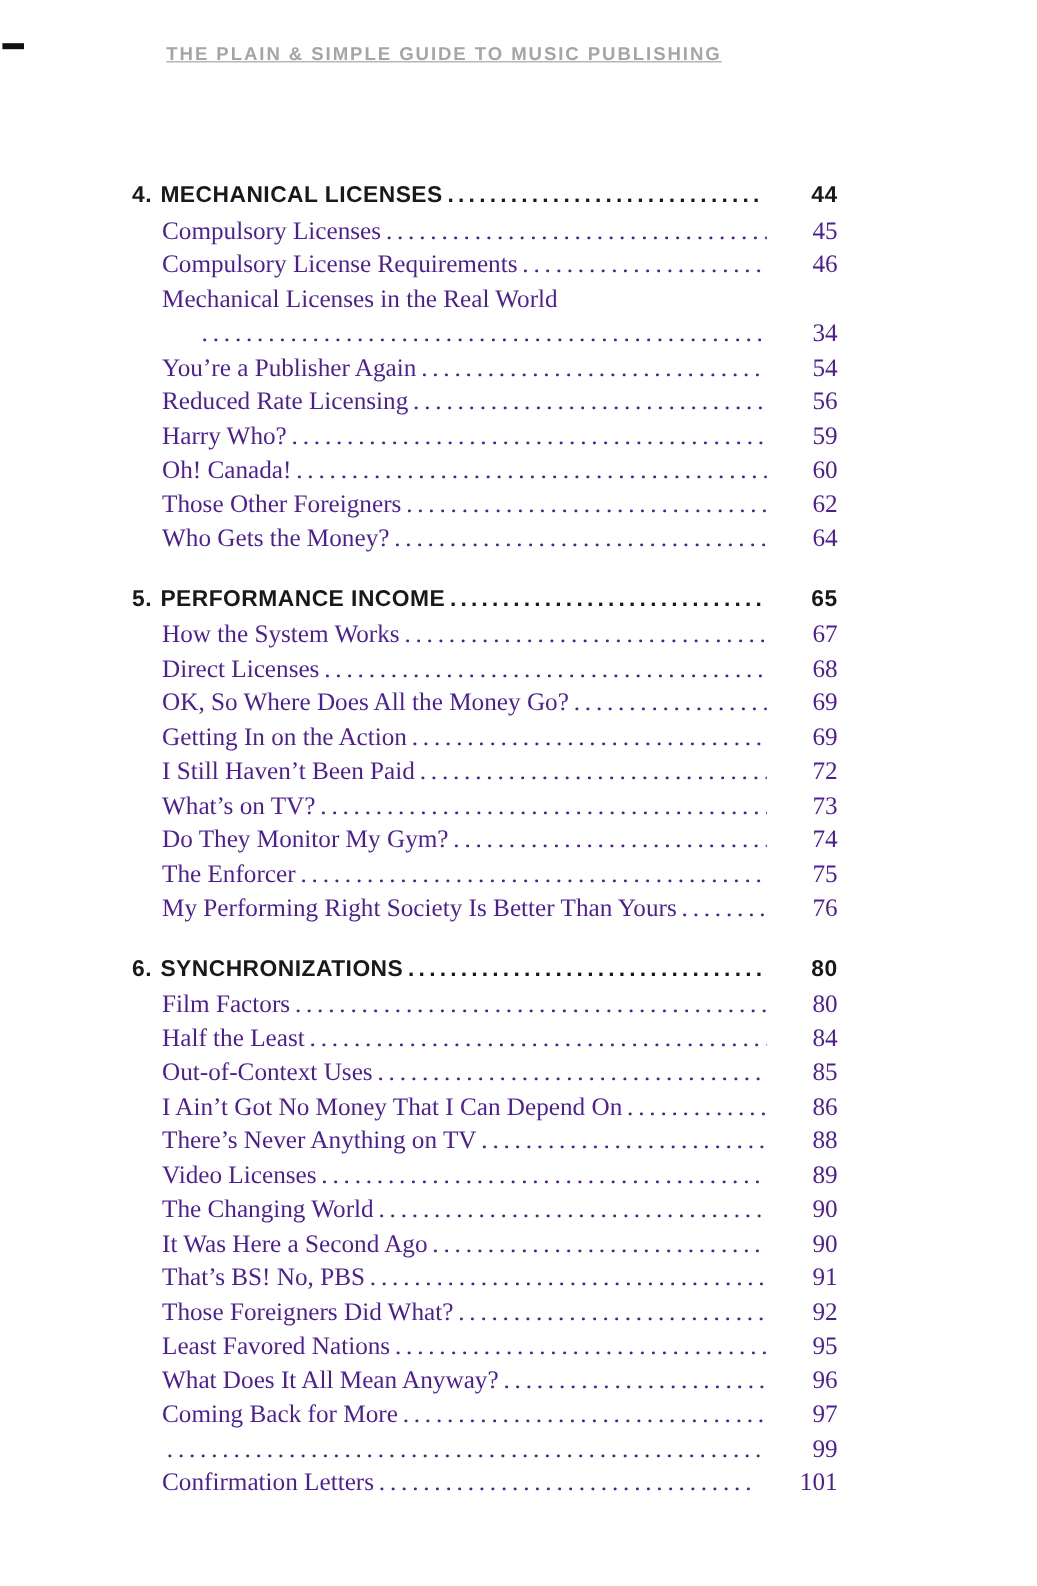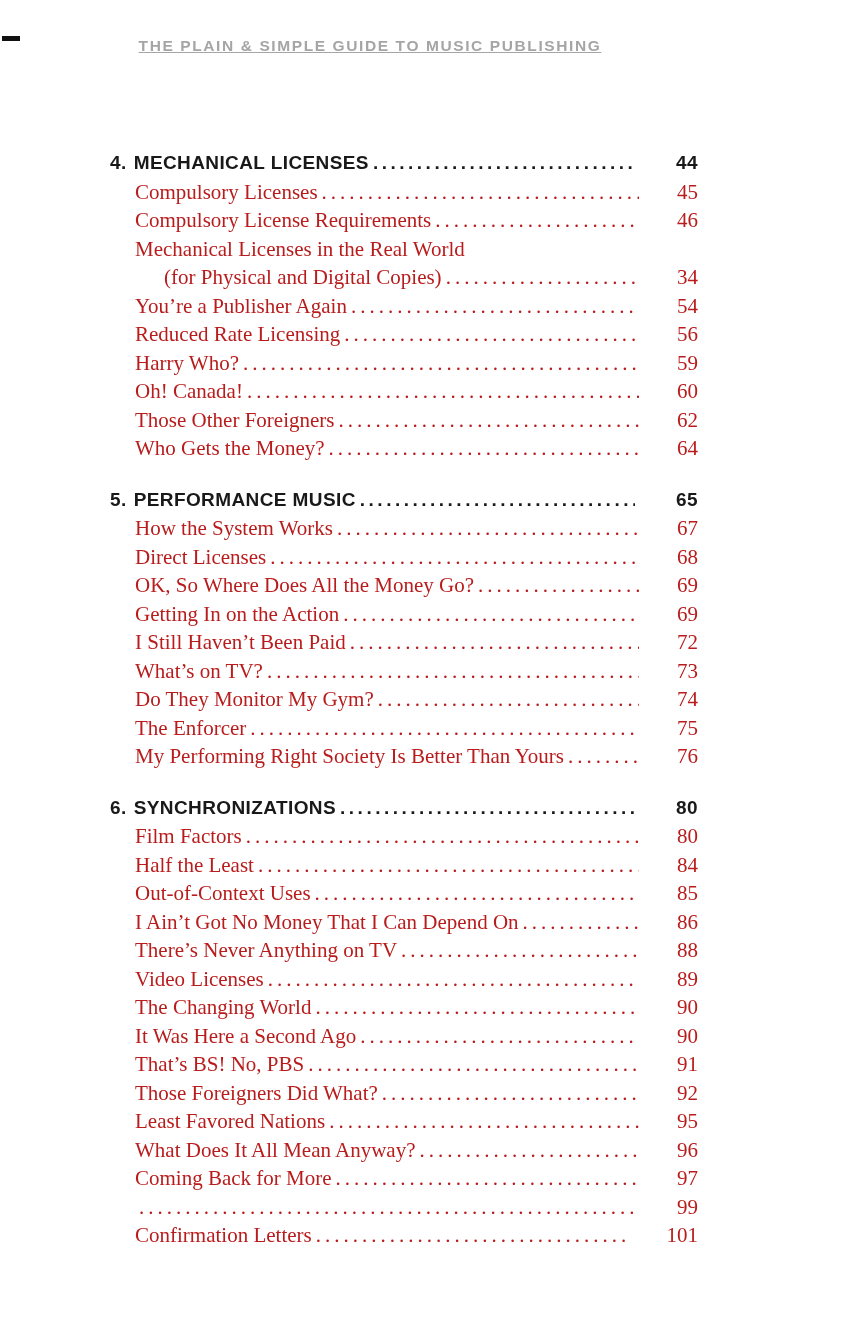--- a/index.html
+++ b/index.html
@@ -45,21 +45,21 @@
     font-family: "Liberation Sans", sans-serif;
     font-weight: bold;
     font-size: 19px;
     letter-spacing: 0.4px;
     color: #191919;
   }
   .ch-num { margin-right: 7px; }
   .entry-row {
     font-size: 21px;
     padding-left: 25px;
-    color: #b91c1c;
+    color: #4c1d95;
   }
   .entry-row.cont { padding-left: 54px; }
   .label { white-space: nowrap; }
   .dots {
     flex: 1;
     overflow: hidden;
     white-space: nowrap;
     margin-left: 4px;
     margin-right: 2px;
     min-width: 0;
@@ -93,21 +93,20 @@
         </div>
         <div class="row entry-row">
           <span class="label">Compulsory License Requirements</span>
           <span class="dots"></span>
           <span class="pagenum">46</span>
         </div>
         <div class="row entry-row">
           <span class="label">Mechanical Licenses in the Real World</span>
         </div>
         <div class="row entry-row cont">
-          <span class="label">(for Physical and Digital Copies)</span>
           <span class="dots"></span>
           <span class="pagenum">34</span>
         </div>
         <div class="row entry-row">
           <span class="label">You’re a Publisher Again</span>
           <span class="dots"></span>
           <span class="pagenum">54</span>
         </div>
         <div class="row entry-row">
           <span class="label">Reduced Rate Licensing</span>
@@ -131,21 +130,21 @@
         </div>
         <div class="row entry-row">
           <span class="label">Who Gets the Money?</span>
           <span class="dots"></span>
           <span class="pagenum">64</span>
         </div>
       </section>
       <section class="chapter">
         <div class="row chapter-row">
           <span class="ch-num">5.</span>
-          <span class="ch-title">PERFORMANCE MUSIC</span>
+          <span class="ch-title">PERFORMANCE INCOME</span>
           <span class="dots"></span>
           <span class="pagenum">65</span>
         </div>
         <div class="row entry-row">
           <span class="label">How the System Works</span>
           <span class="dots"></span>
           <span class="pagenum">67</span>
         </div>
         <div class="row entry-row">
           <span class="label">Direct Licenses</span>

